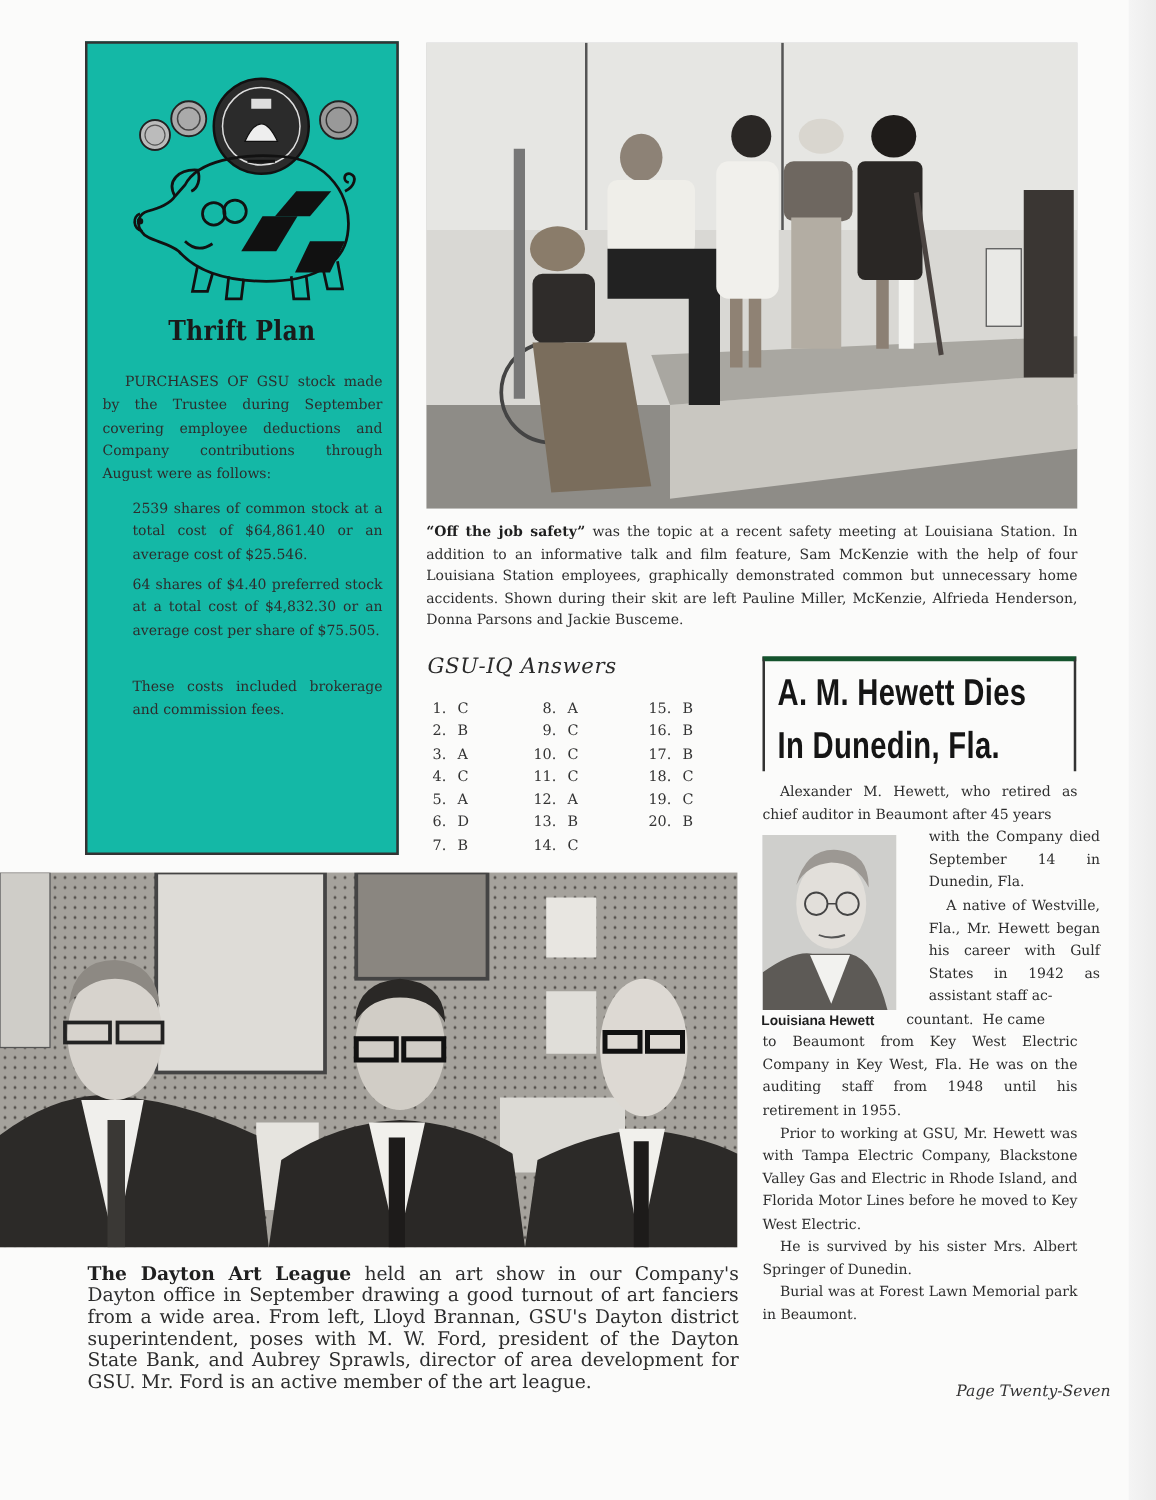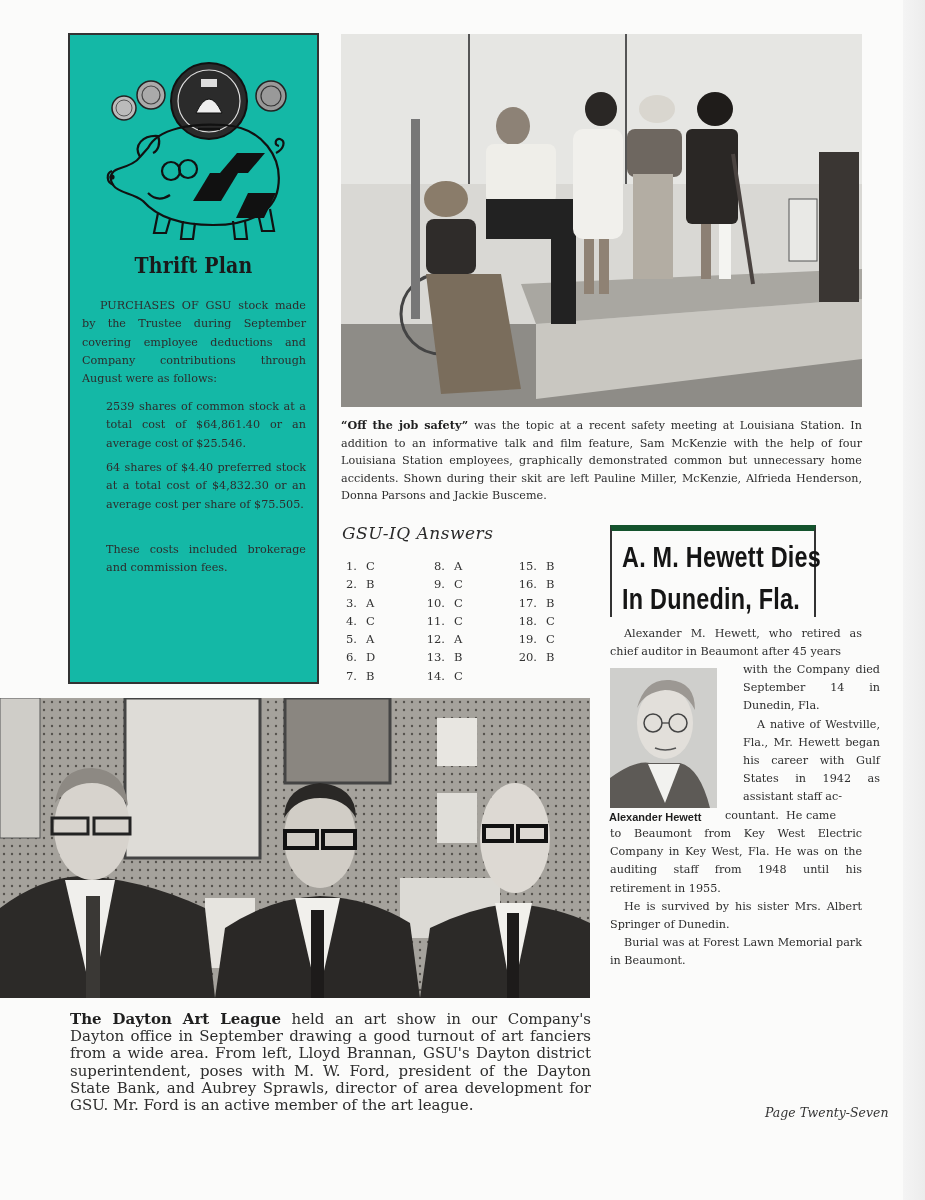--- a/index.html
+++ b/index.html
@@ -29,21 +29,21 @@
 
   
   #iq-title { left:342px; top:523px; font-style:italic; font-size:17px; color:#2a2a2a; letter-spacing:0.5px; }
   #iq-grid { left:345px; top:557px; width:230px; height:130px; }
   .iq-col { position:absolute; top:0; }
   .iq-item { height:18.3px; font-size:11.5px; line-height:18.3px; white-space:nowrap; color:#333; }
   .iq-num { display:inline-block; text-align:right; width:22px; }
   .iq-ans { display:inline-block; width:18px; margin-left:9px; }
 
   
-  #hewett-box { left:610px; top:525px; width:206px; height:92px; border-top:6px solid #14532d; border-left:2px solid #333; border-right:2px solid #333; box-sizing:border-box;text-align:right; }
+  #hewett-box { left:610px; top:525px; width:251px; height:92px; border-top:4px solid #14532d; border-left:2px solid #333; border-right:2px solid #333; box-sizing:border-box;text-align:right; }
   .headline { font-family:"Liberation Sans", "DejaVu Sans", sans-serif; font-weight:bold; font-size:30px; line-height:36px; color:#151515; transform:scaleX(0.78); transform-origin:left; white-space:nowrap; position:absolute; left:10px; letter-spacing:0.3px; }
   #headline-1 { top:8px; }
   #headline-2 { top:50px; }
 
   .col-p { font-size:11.2px; line-height:18.2px; text-align:justify; color:#2d2d2d; }
   #hewett-p1 { left:610px; top:625px; width:252px; text-indent:14px; }
   #hewett-portrait { left:610px; top:668px; width:107px; height:140px; background:#c9c9c6; overflow:hidden; }
   #portrait-caption { left:609px; top:811px; font-size:11px; font-weight:bold; color:#1e1e1e; white-space:nowrap; }
   #hewett-wrap { left:743px; top:661px; width:137px; }
 
@@ -193,32 +193,33 @@
     <path d="M0 140 L0 110 Q25 92 40 95 L70 95 Q90 100 100 140 Z" fill="#5d5a56"></path>
     <path d="M38 96 L55 135 L70 96 Z" fill="#f2f2ef"></path>
     <ellipse cx="55" cy="55" rx="28" ry="36" fill="#e2dfda"></ellipse>
     <path d="M27 40 Q35 10 60 12 Q85 14 85 42 Q75 22 55 22 Q35 24 27 40 Z" fill="#9c9893"></path>
     <circle cx="43" cy="55" r="9" fill="none" stroke="#444" stroke-width="1.5"></circle>
     <circle cx="68" cy="55" r="9" fill="none" stroke="#444" stroke-width="1.5"></circle>
     <line x1="52" y1="55" x2="59" y2="55" stroke="#444" stroke-width="1.3"></line>
     <path d="M45 80 Q55 84 66 80" stroke="#555" fill="none" stroke-width="1.5"></path>
   </svg>
 </div>
-<div id="portrait-caption" class="abs sans">Alexander Hewett</div>
+<div id="portrait-caption" class="abs sans">Louisiana Hewett</div>
 
 <div id="hewett-wrap" class="abs col-p">
   <div>with the Company died September 14 in Dunedin, Fla.</div>
   <div style="text-indent:14px;">A native of Westville, Fla., Mr. Hewett began his career with Gulf States in 1942 as assistant staff ac-</div>
 </div>
 
 <div class="abs col-p" style="left:725px; top:807px; width:137px;">
   <span>countant.&nbsp; He came</span>
 </div>
 <div class="abs col-p" style="left:610px; top:825px; width:252px;">
   <div id="after-caption-rest">to Beaumont from Key West Electric Company in Key West, Fla. He was on the auditing staff from 1948 until his retirement in 1955.</div>
+  <div style="text-indent:14px;">Prior to working at GSU, Mr. Hewett was with Tampa Electric Company, Blackstone Valley Gas and Electric in Rhode Island, and Florida Motor Lines before he moved to Key West Electric.</div>
   <div style="text-indent:14px;">He is survived by his sister Mrs. Albert Springer of Dunedin.</div>
   <div style="text-indent:14px;">Burial was at Forest Lawn Memorial park in Beaumont.</div>
 </div>
 
 <div id="art-photo" class="abs">
   <svg width="590" height="300" viewBox="0 0 590 300">
     <defs>
       <pattern id="peg" width="8" height="8" patternUnits="userSpaceOnUse">
         <rect width="8" height="8" fill="#a5a29c"></rect>
         <circle cx="4" cy="4" r="1.2" fill="#55524d"></circle>

